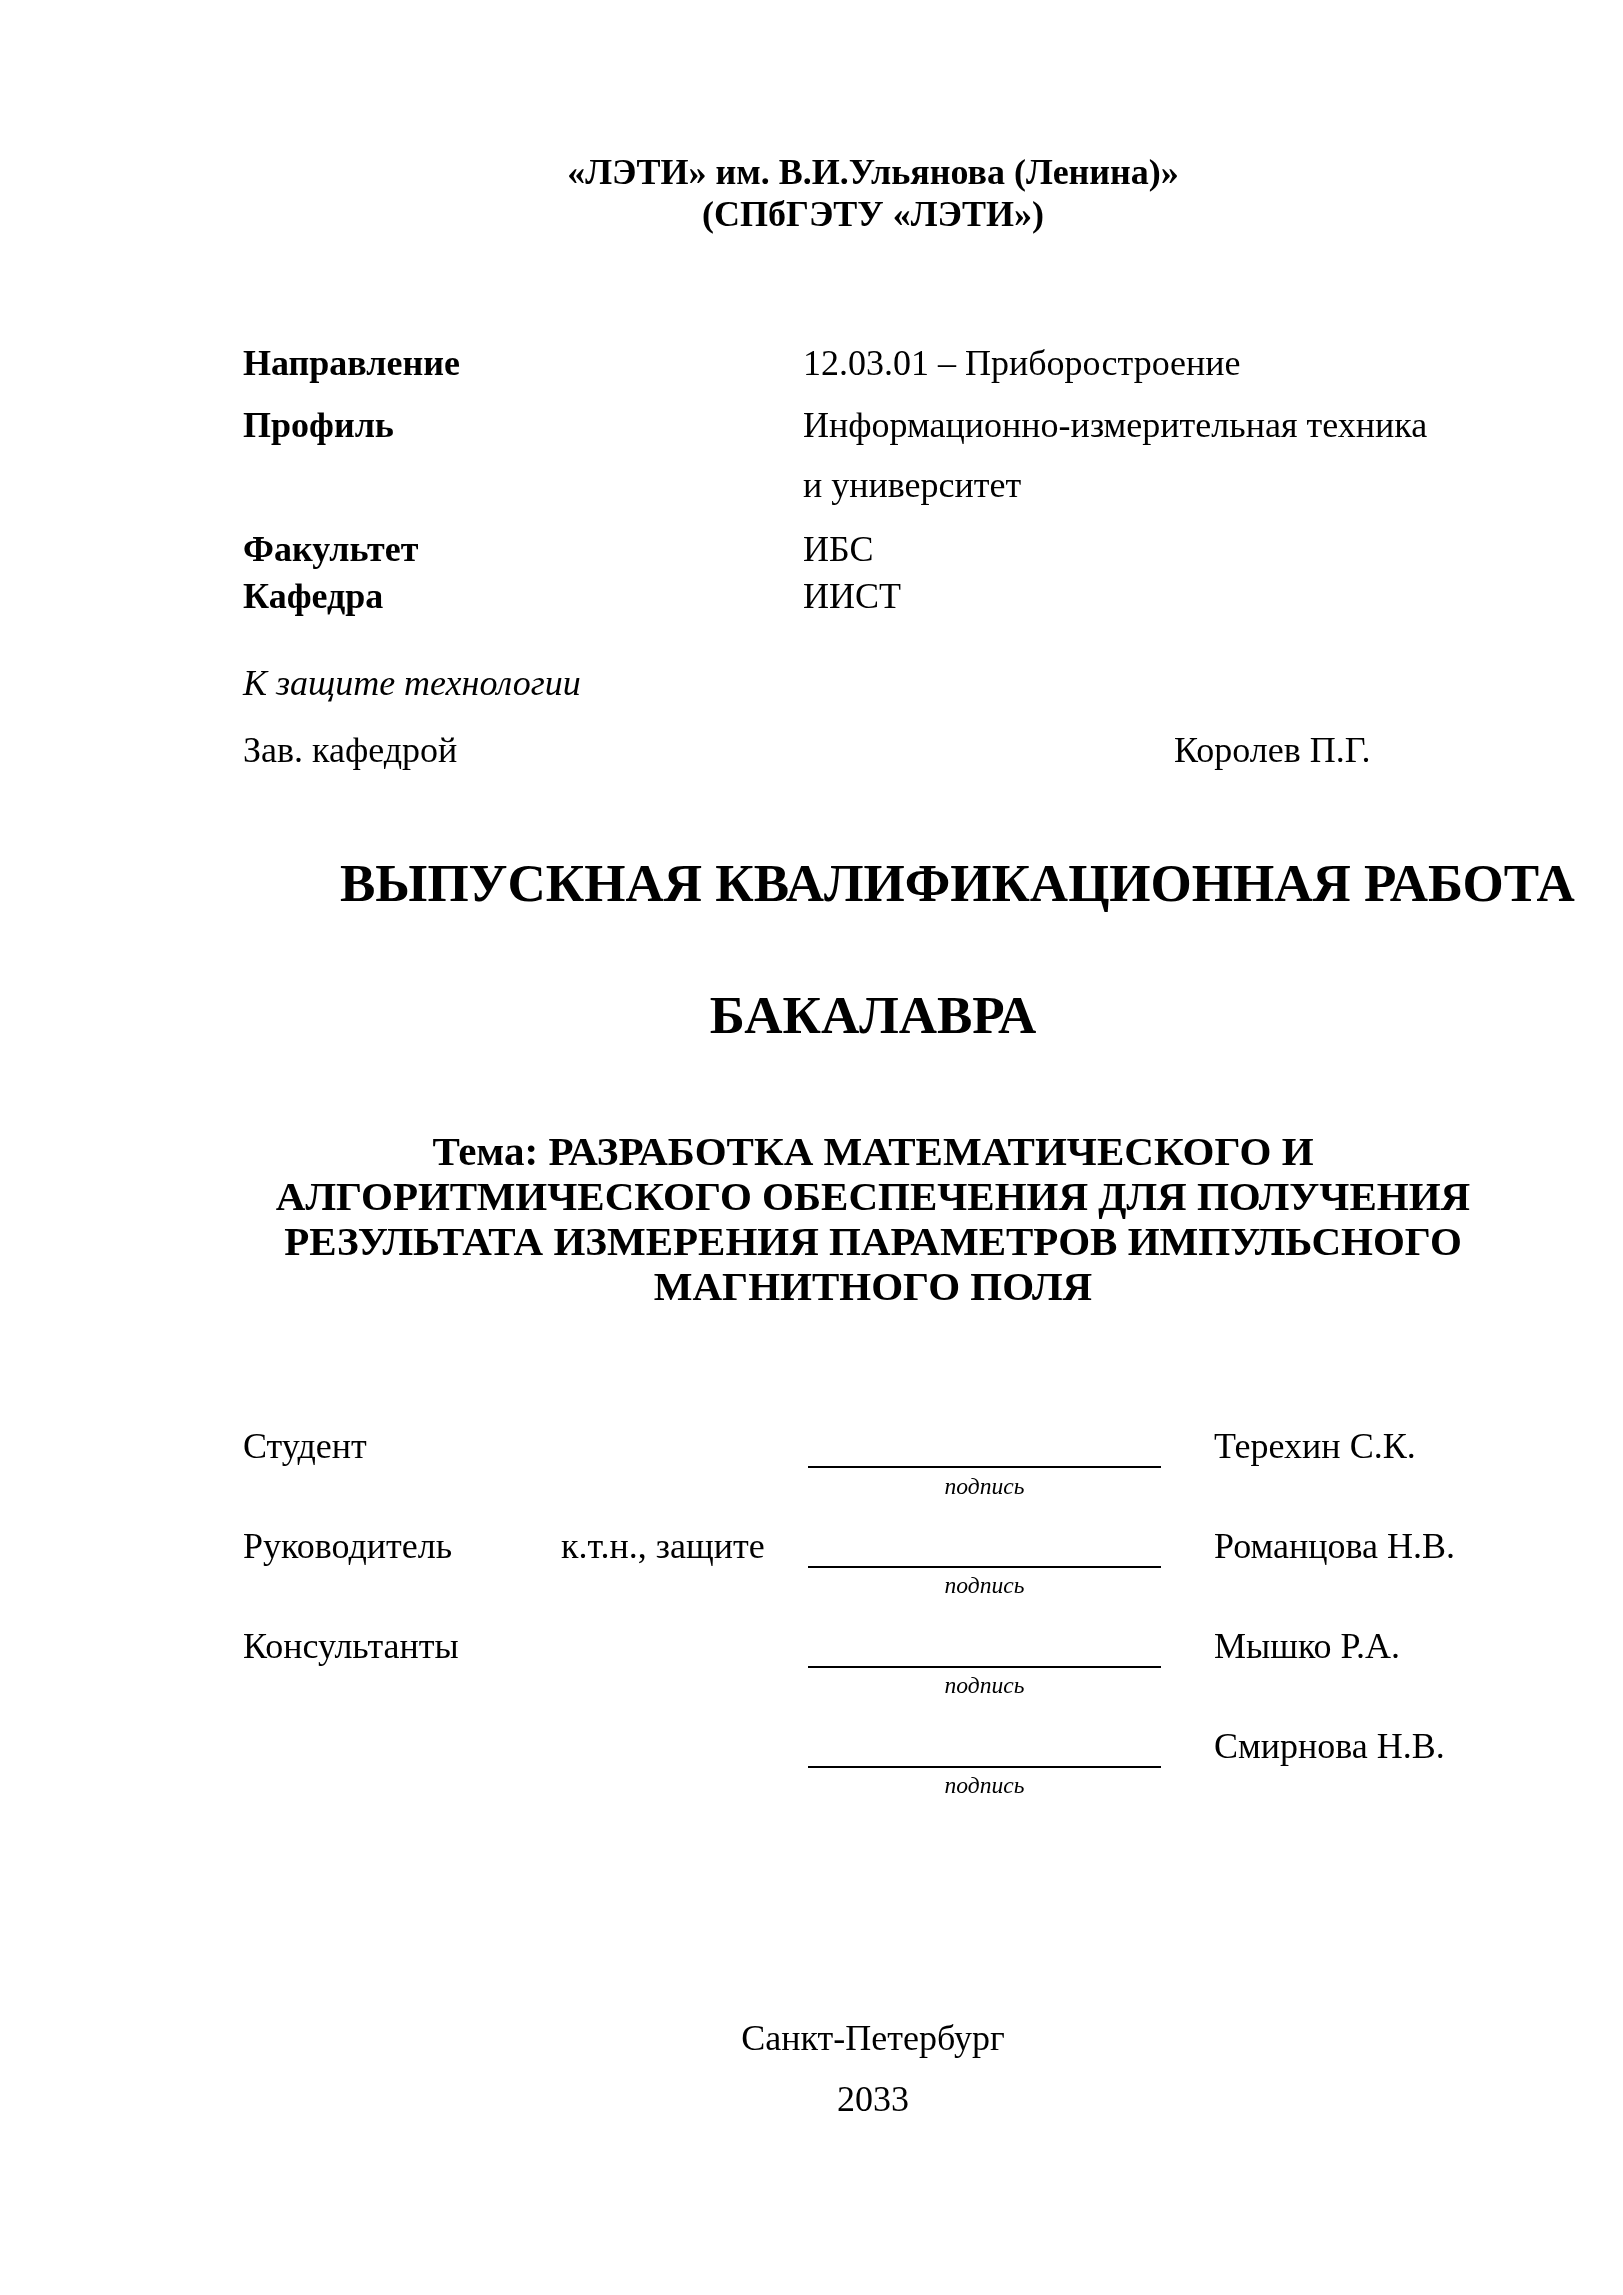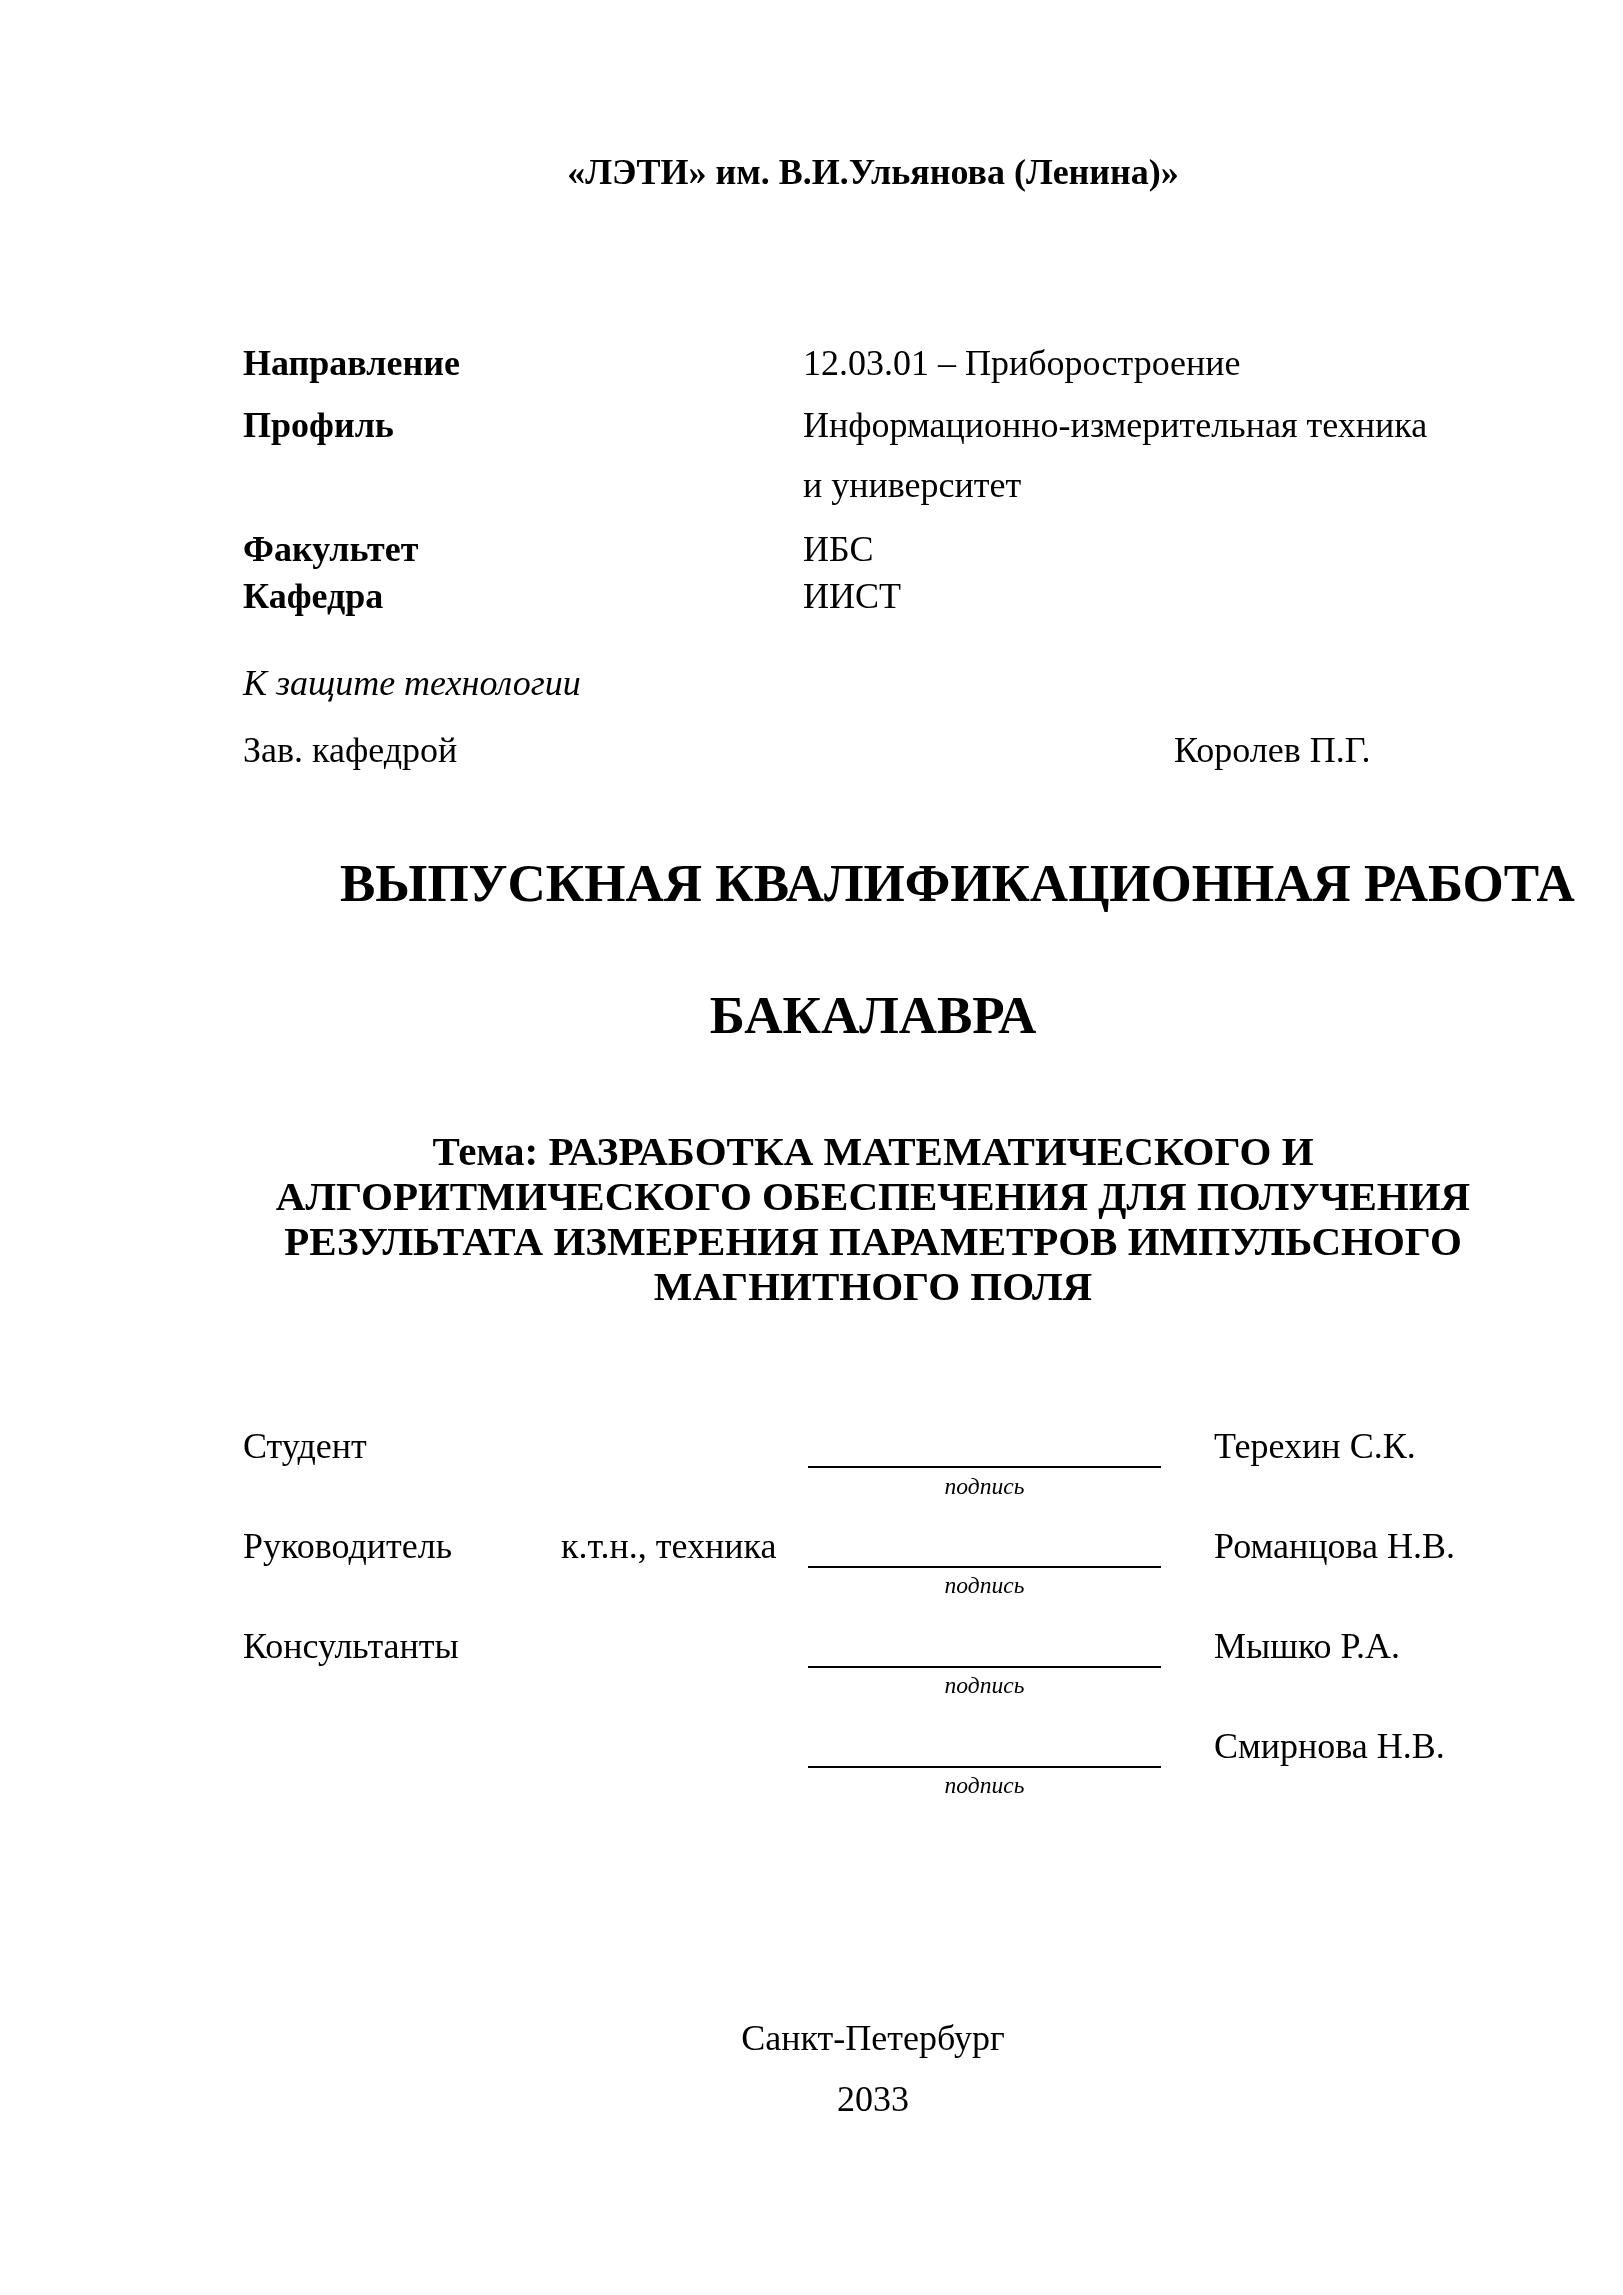--- a/index.html
+++ b/index.html
@@ -66,20 +66,21 @@
     white-space: nowrap;
   }
   .footer-city { top: 2018px; font-size: 36px; line-height: 41px; }
   .footer-year { top: 2079px; font-size: 36px; line-height: 41px; }
 </style>
 </head>
 <body>
 
 <div class="abs center-block header-block">
   <div>«ЛЭТИ» им. В.И.Ульянова (Ленина)»</div>
+  <div>(СПбГЭТУ «ЛЭТИ»)</div>
 </div>
 
 <div class="abs body-text b label-col" style="top:343px">Направление</div>
 <div class="abs body-text value-col" style="top:343px">12.03.01 – Приборостроение</div>
 
 <div class="abs body-text b label-col" style="top:405px">Профиль</div>
 <div class="abs body-text value-col" style="top:405px">Информационно-измерительная техника</div>
 <div class="abs body-text value-col" style="top:465px">и университет</div>
 
 <div class="abs body-text b label-col" style="top:529px">Факультет</div>
@@ -101,21 +102,21 @@
   <div>РЕЗУЛЬТАТА ИЗМЕРЕНИЯ ПАРАМЕТРОВ ИМПУЛЬСНОГО</div>
   <div>МАГНИТНОГО ПОЛЯ</div>
 </div>
 
 <div class="abs body-text label-col" style="top:1426px">Студент</div>
 <div class="sig-line" style="top:1466px"></div>
 <div class="sig-caption" style="top:1473px">подпись</div>
 <div class="abs body-text name-col" style="top:1426px">Терехин С.К.</div>
 
 <div class="abs body-text label-col" style="top:1526px">Руководитель</div>
-<div class="abs body-text" style="top:1526px; left:561px">к.т.н., техника</div>
+<div class="abs body-text" style="top:1526px; left:561px">к.т.н., защите</div>
 <div class="sig-line" style="top:1566px"></div>
 <div class="sig-caption" style="top:1572px">подпись</div>
 <div class="abs body-text name-col" style="top:1526px">Романцова Н.В.</div>
 
 <div class="abs body-text label-col" style="top:1626px">Консультанты</div>
 <div class="sig-line" style="top:1666px"></div>
 <div class="sig-caption" style="top:1672px">подпись</div>
 <div class="abs body-text name-col" style="top:1626px">Мышко Р.А.</div>
 
 <div class="sig-line" style="top:1766px"></div>

